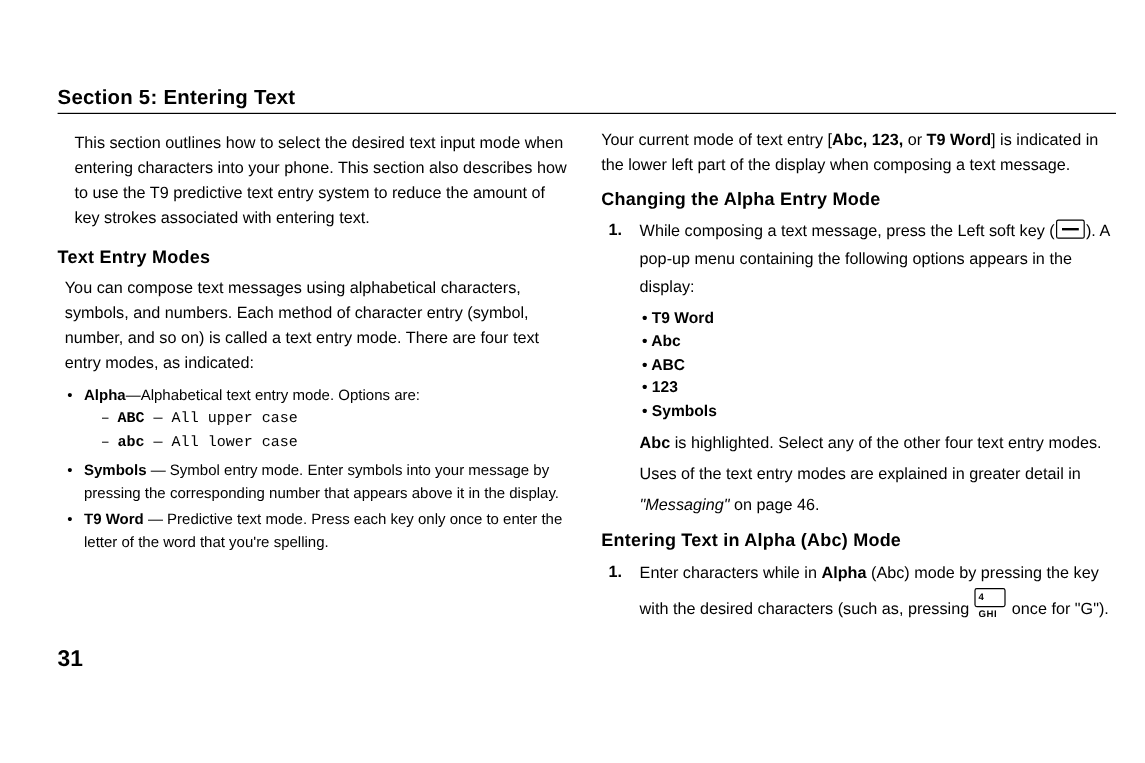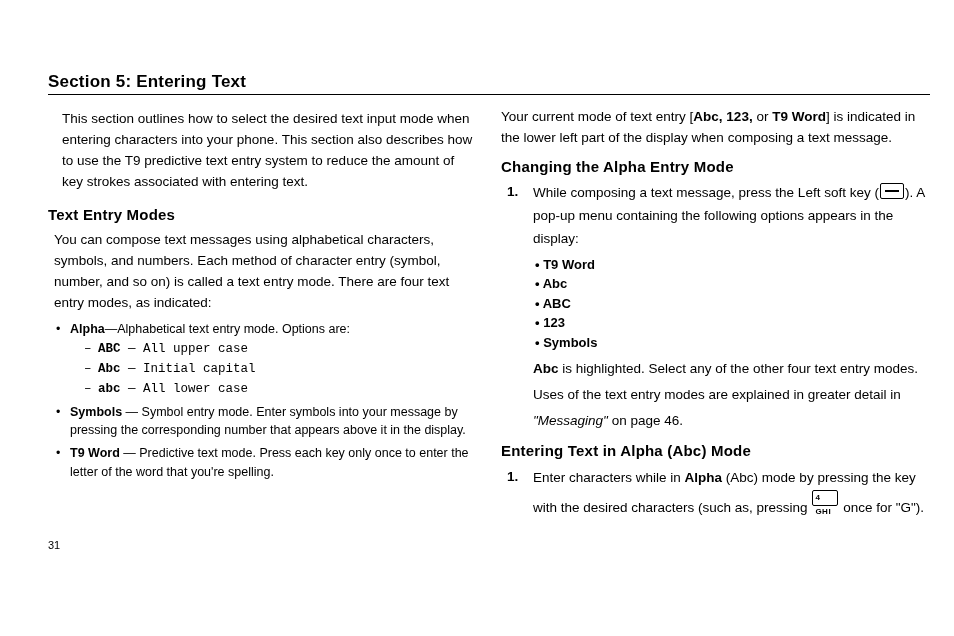--- a/index.html
+++ b/index.html
@@ -141,21 +141,22 @@
     text-align: left;
     padding-left: 2px;
     letter-spacing: 0.5px;
   }
   .key-icon.four::after {
     content: "4 GHI";
     font-family: Arial, sans-serif;
   }
   .pagefoot {
     margin-top: 16px;
-    font-size: 11px;
+    font-size: 19px;
+    font-weight: bold;
   }
   b { font-weight: 700; }
   i { font-style: italic; }
 </style>
 </head>
 <body>
 
 <div class="page">
   <h1 class="section-title">Section 5: Entering Text</h1>
   <hr class="rule">
@@ -166,21 +167,20 @@
       <p class="intro">This section outlines how to select the desired text input mode when entering characters into your phone. This section also describes how to use the T9 predictive text entry system to reduce the amount of key strokes associated with entering text.</p>
 
       <div class="h2">Text Entry Modes</div>
       <p class="para">You can compose text messages using alphabetical characters, symbols, and numbers. Each method of character entry (symbol, number, and so on) is called a text entry mode. There are four text entry modes, as indicated:</p>
 
       <ul class="bullets">
         <li>
           <b>Alpha</b><span>—Alphabetical text entry mode. Options are:</span>
           <ul class="sub">
             <li><b>ABC</b><span> — All upper case</span></li>
-            <li><b>Abc</b><span> — Initial capital</span></li>
             <li><b>abc</b><span> — All lower case</span></li>
           </ul>
         </li>
         <li><b>Symbols</b><span> — Symbol entry mode. Enter symbols into your message by pressing the corresponding number that appears above it in the display.</span></li>
         <li><b>T9 Word</b><span> — Predictive text mode. Press each key only once to enter the letter of the word that you're spelling.</span></li>
       </ul>
     </div>
 
     <div class="col">
       <p class="para" style="margin-left:0">

